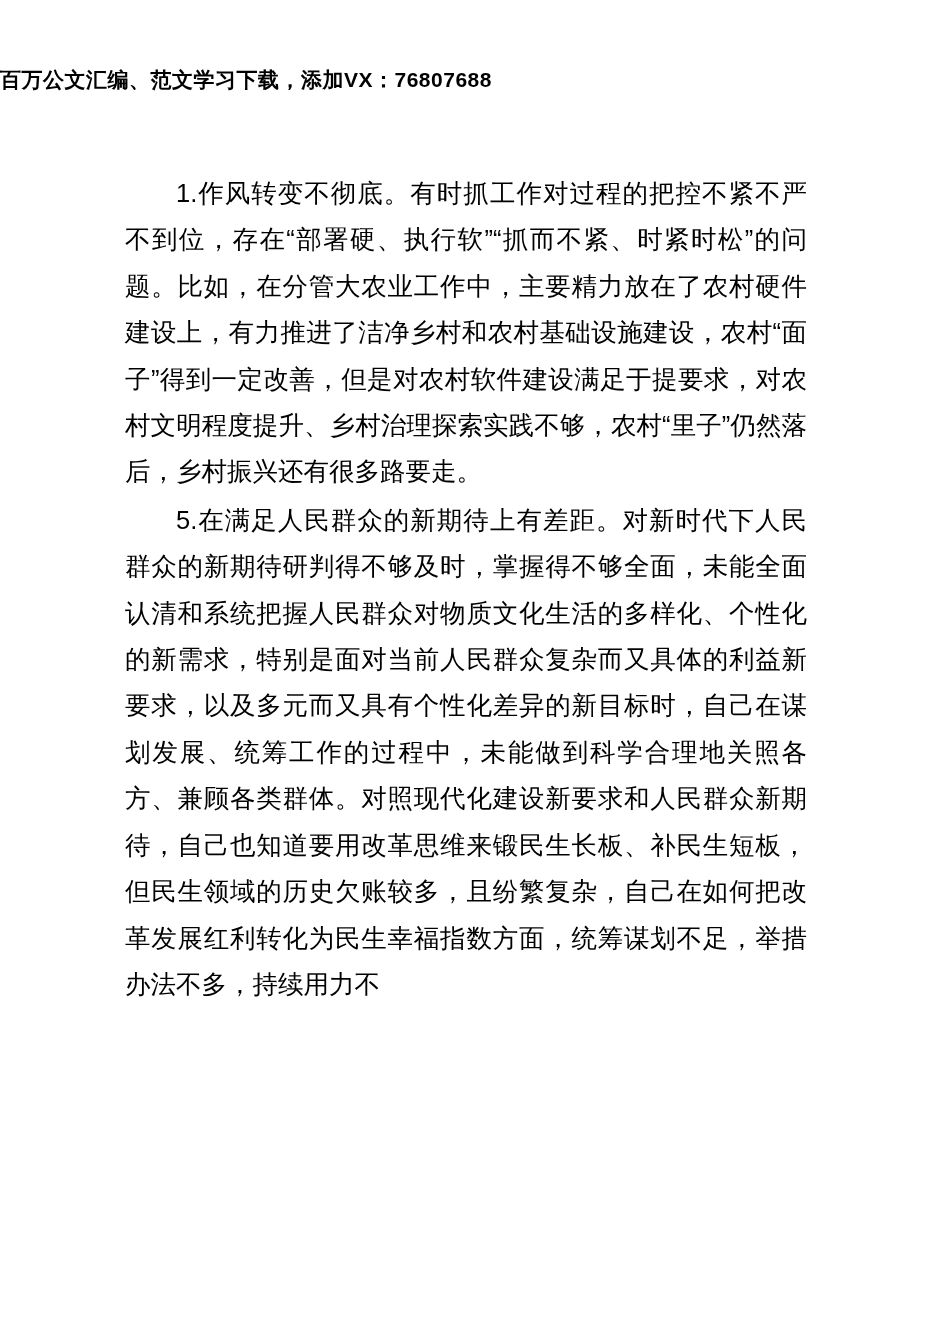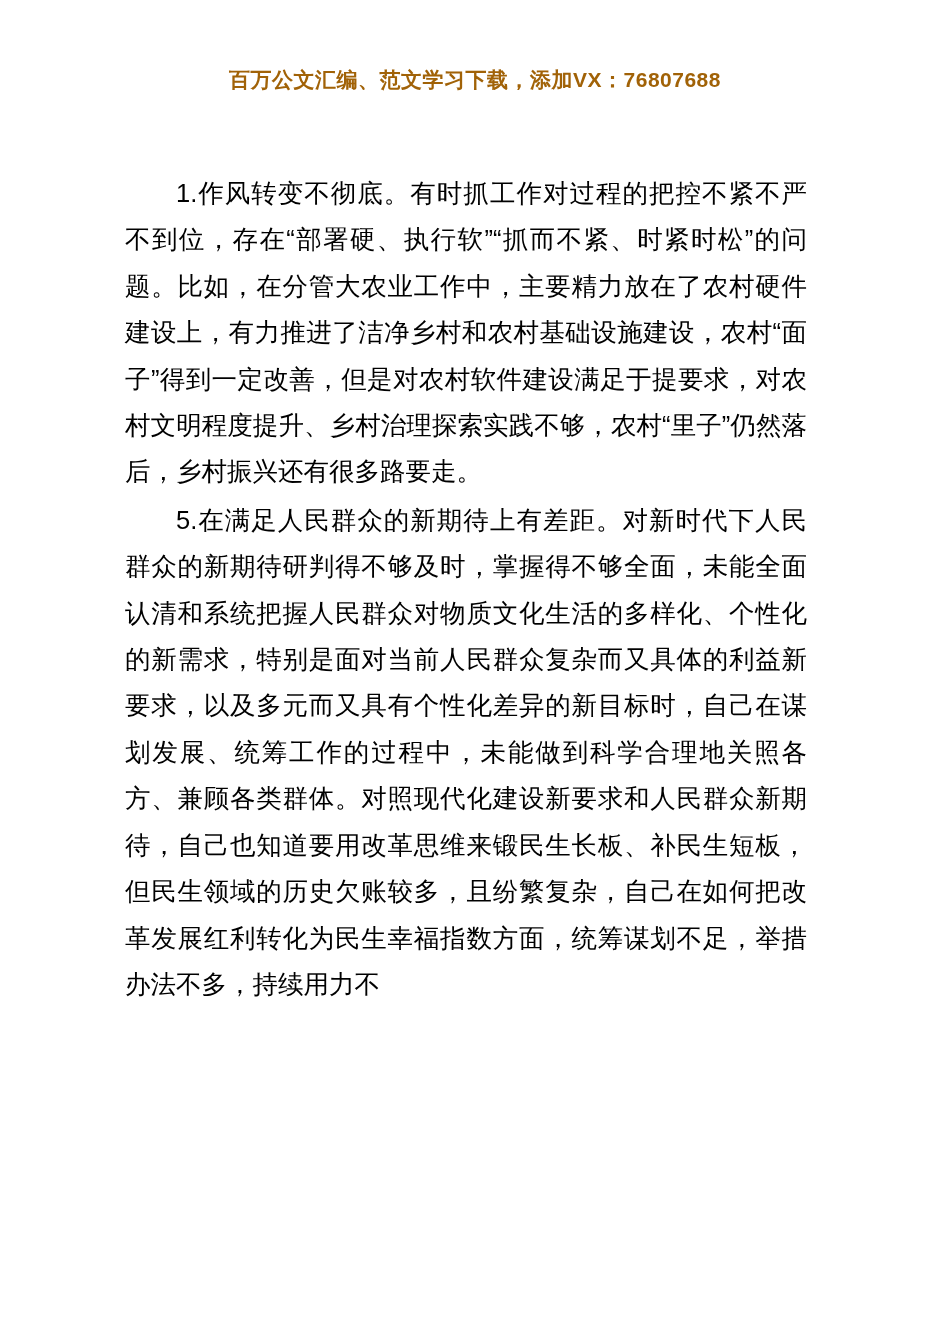--- a/index.html
+++ b/index.html
@@ -19,22 +19,22 @@
     width: 950px;
     height: 1344px;
     background: #ffffff;
     box-sizing: border-box;
   }
   .watermark {
     position: absolute;
     top: 66px;
     left: 0;
     width: 950px;
-    text-align: center;
-    color: #a16207;
+    text-align: left;
+    color: #000000;
     font-size: 21px;
     font-weight: bold;
     letter-spacing: 0.5px;
     font-family: "Liberation Sans", sans-serif;
     white-space: nowrap;
   }
   .doc-body {
     position: absolute;
     top: 170px;
     left: 125px;

